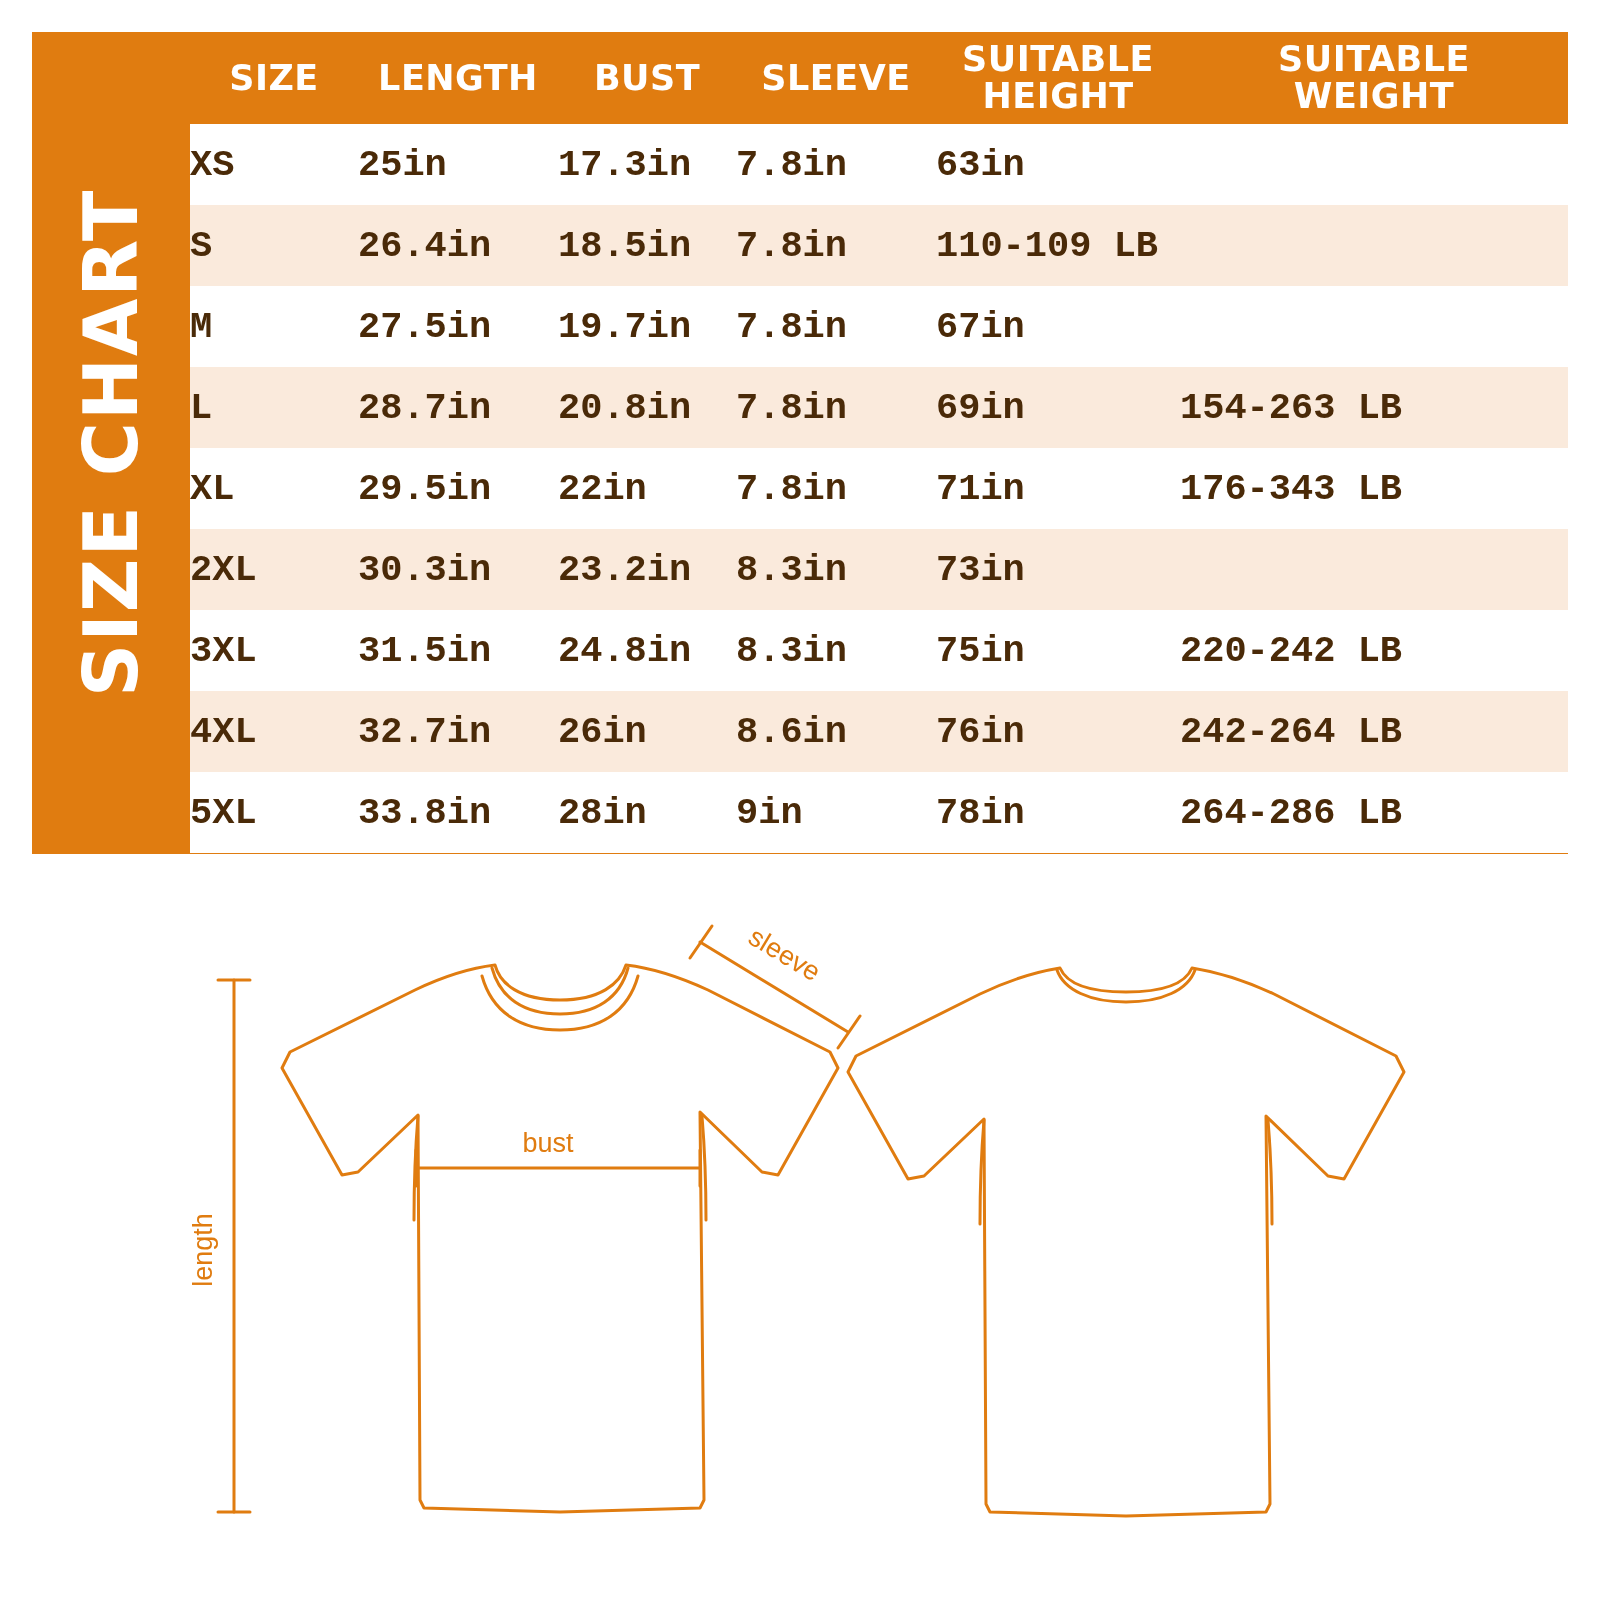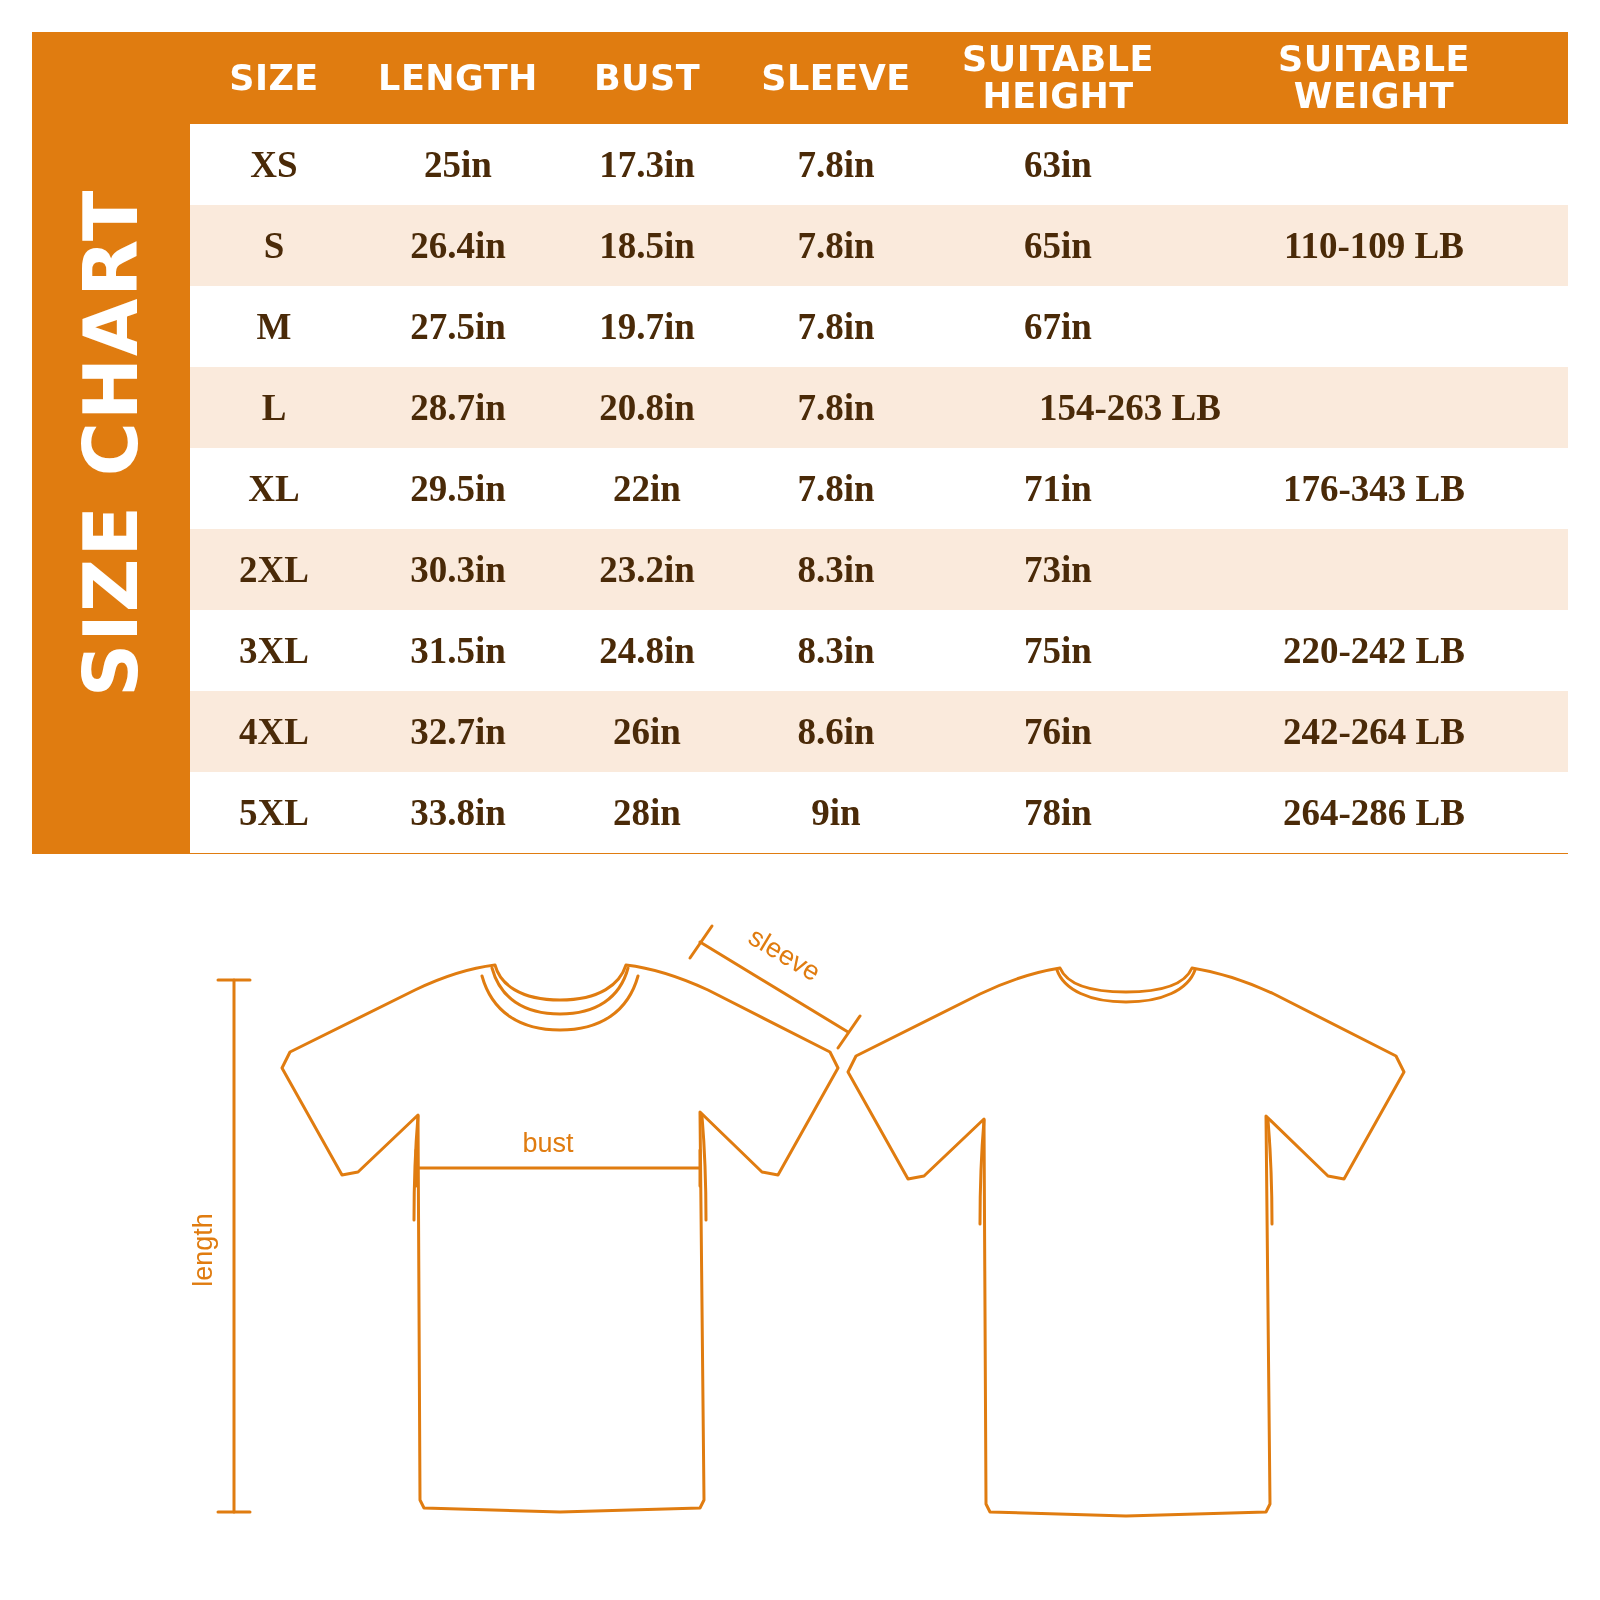--- a/index.html
+++ b/index.html
@@ -64,22 +64,22 @@
     height: 81px;
     display: flex;
     align-items: center;
   }
   .row.odd { background: #ffffff; }
   .row.even { background: #FAEADC; }
   .row .cell {
     color: #4A2A08;
     font-size: 37px;
     font-weight: bold;
-    text-align: center;
-    font-family: Liberation Serif, serif;
+    text-align: left;
+    font-family: Liberation Mono, monospace;
   }
   .c-size    { width: 168px; flex: 0 0 168px; }
   .c-length  { width: 200px; flex: 0 0 200px; }
   .c-bust    { width: 178px; flex: 0 0 178px; }
   .c-sleeve  { width: 200px; flex: 0 0 200px; }
   .c-height  { width: 244px; flex: 0 0 244px; }
   .c-weight  { width: 388px; flex: 0 0 388px; }
 
   
   .diagram {
@@ -126,37 +126,37 @@
       <div class="cell c-bust">17.3in</div>
       <div class="cell c-sleeve">7.8in</div>
       <div class="cell c-height">63in</div>
     </div>
 
     <div class="row even">
       <div class="cell c-size">S</div>
       <div class="cell c-length">26.4in</div>
       <div class="cell c-bust">18.5in</div>
       <div class="cell c-sleeve">7.8in</div>
-      <div class="cell c-height">65in</div>
       <div class="cell c-weight">110-109 LB</div>
     </div>
 
     <div class="row odd">
       <div class="cell c-size">M</div>
       <div class="cell c-length">27.5in</div>
       <div class="cell c-bust">19.7in</div>
       <div class="cell c-sleeve">7.8in</div>
       <div class="cell c-height">67in</div>
     </div>
 
     <div class="row even">
       <div class="cell c-size">L</div>
       <div class="cell c-length">28.7in</div>
       <div class="cell c-bust">20.8in</div>
       <div class="cell c-sleeve">7.8in</div>
+      <div class="cell c-height">69in</div>
       <div class="cell c-weight">154-263 LB</div>
     </div>
 
     <div class="row odd">
       <div class="cell c-size">XL</div>
       <div class="cell c-length">29.5in</div>
       <div class="cell c-bust">22in</div>
       <div class="cell c-sleeve">7.8in</div>
       <div class="cell c-height">71in</div>
       <div class="cell c-weight">176-343 LB</div>

